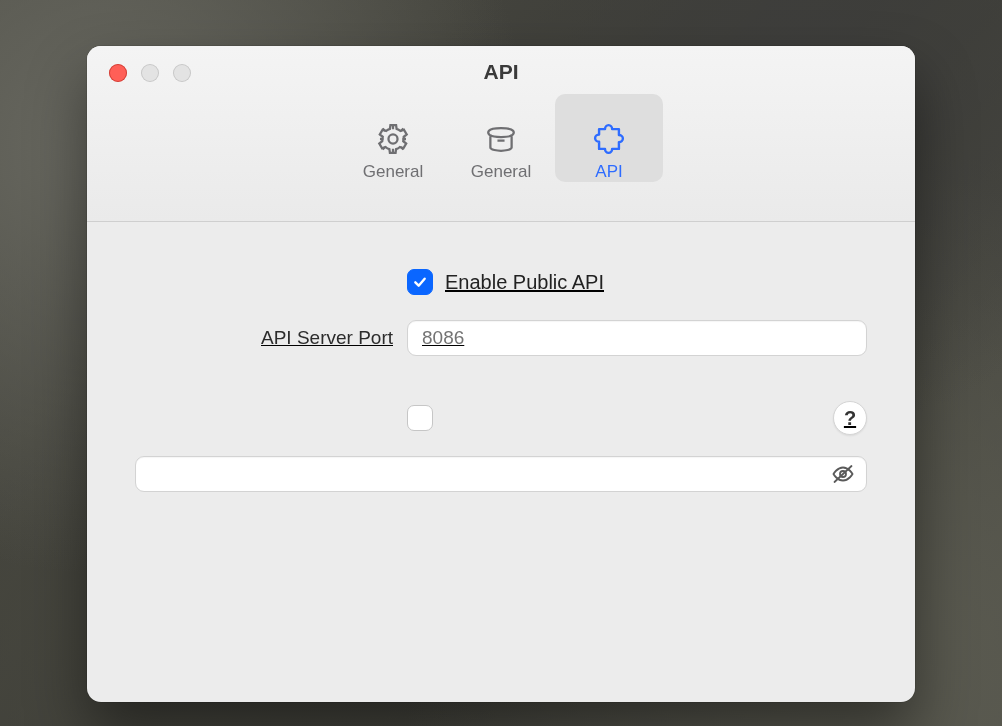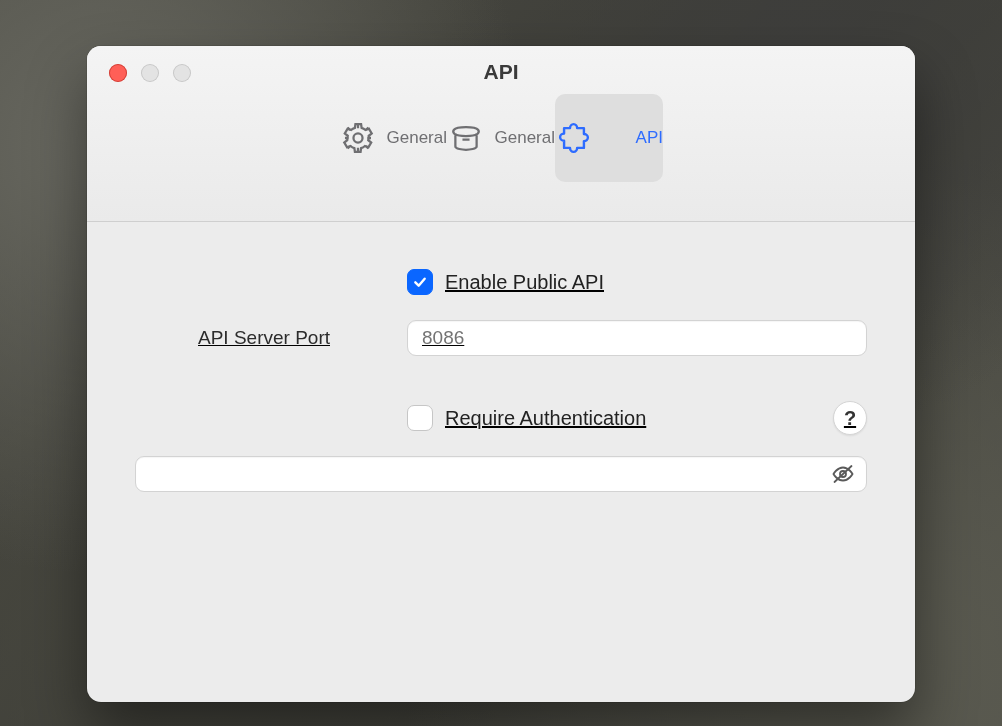--- a/index.html
+++ b/index.html
@@ -54,23 +54,23 @@
       font-weight: 700;
       color: #3a3a3a;
     }
     .tabs {
       margin-top: 10px;
       display: flex;
       gap: 0;
     }
     .tab {
       display: flex;
-      flex-direction: row;
-      align-items: center;
-      justify-content: space-between;
+      flex-direction: column;
+      align-items: center;
+      justify-content: flex-end;
       gap: 6px;
       width: 108px;
       height: 88px;
       border-radius: 10px;
       color: #6f6f72;
       cursor: default;
     }
     .tab.selected {
       background: #dedede;
       color: #2e6cff;
@@ -85,21 +85,21 @@
     }
     .row {
       display: flex;
       align-items: center;
       margin-bottom: 16px;
       min-height: 40px;
     }
     .gap-row { height: 24px; }
     .label-col {
       width: 272px;
-      text-align: center;
+      text-align: right;
       padding-right: 14px;
       font-size: 19px;
       color: #2c2c2c;
     }
     .ctrl-col {
       flex: 1;
       display: flex;
       align-items: center;
       gap: 12px;
     }
@@ -217,21 +217,20 @@
         <input class="text-input" type="text" value="8086" style="">
       </div>
     </div>
 
     <div class="gap-row"></div>
 
     <div class="row">
       <div class="label-col"></div>
       <div class="ctrl-col">
         <span class="checkbox"></span>
-        <span class="cbtext">Require Authentication</span>
         <span class="help-btn">?</span>
       </div>
     </div>
 
 
     <div class="row">
       <div class="ctrl-col">
         <div class="pass-wrap">
           <input class="text-input" type="password" style="padding-right: 44px;" value="">
           <span class="eye-icon">

